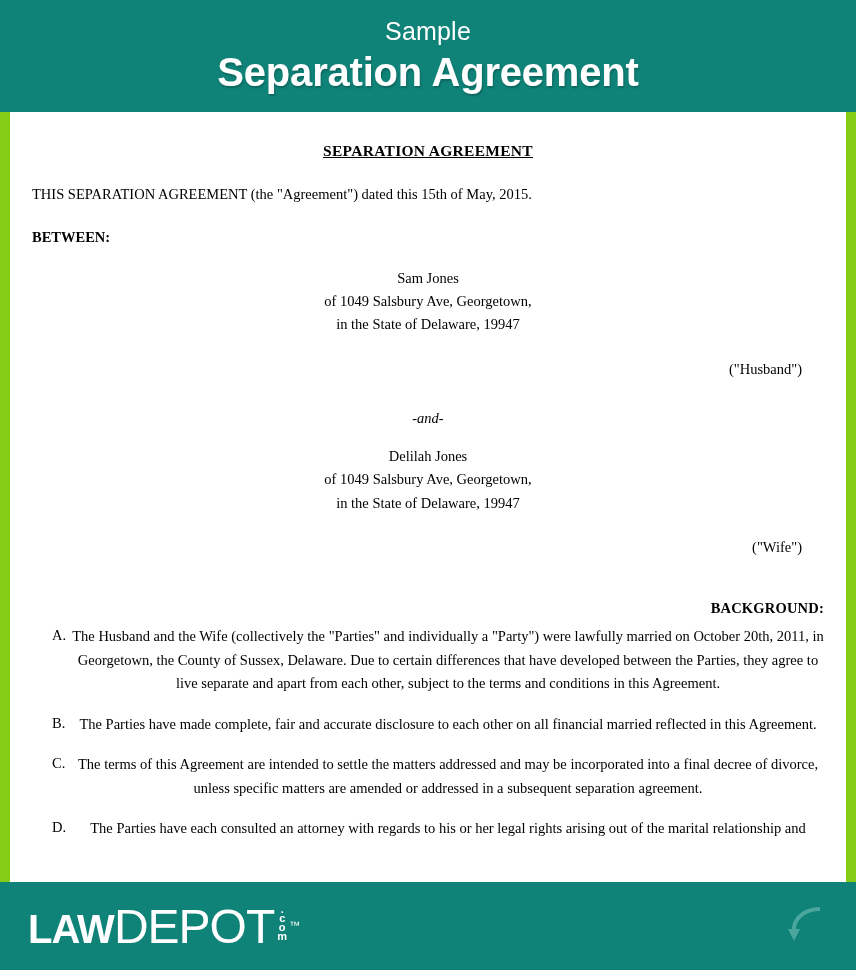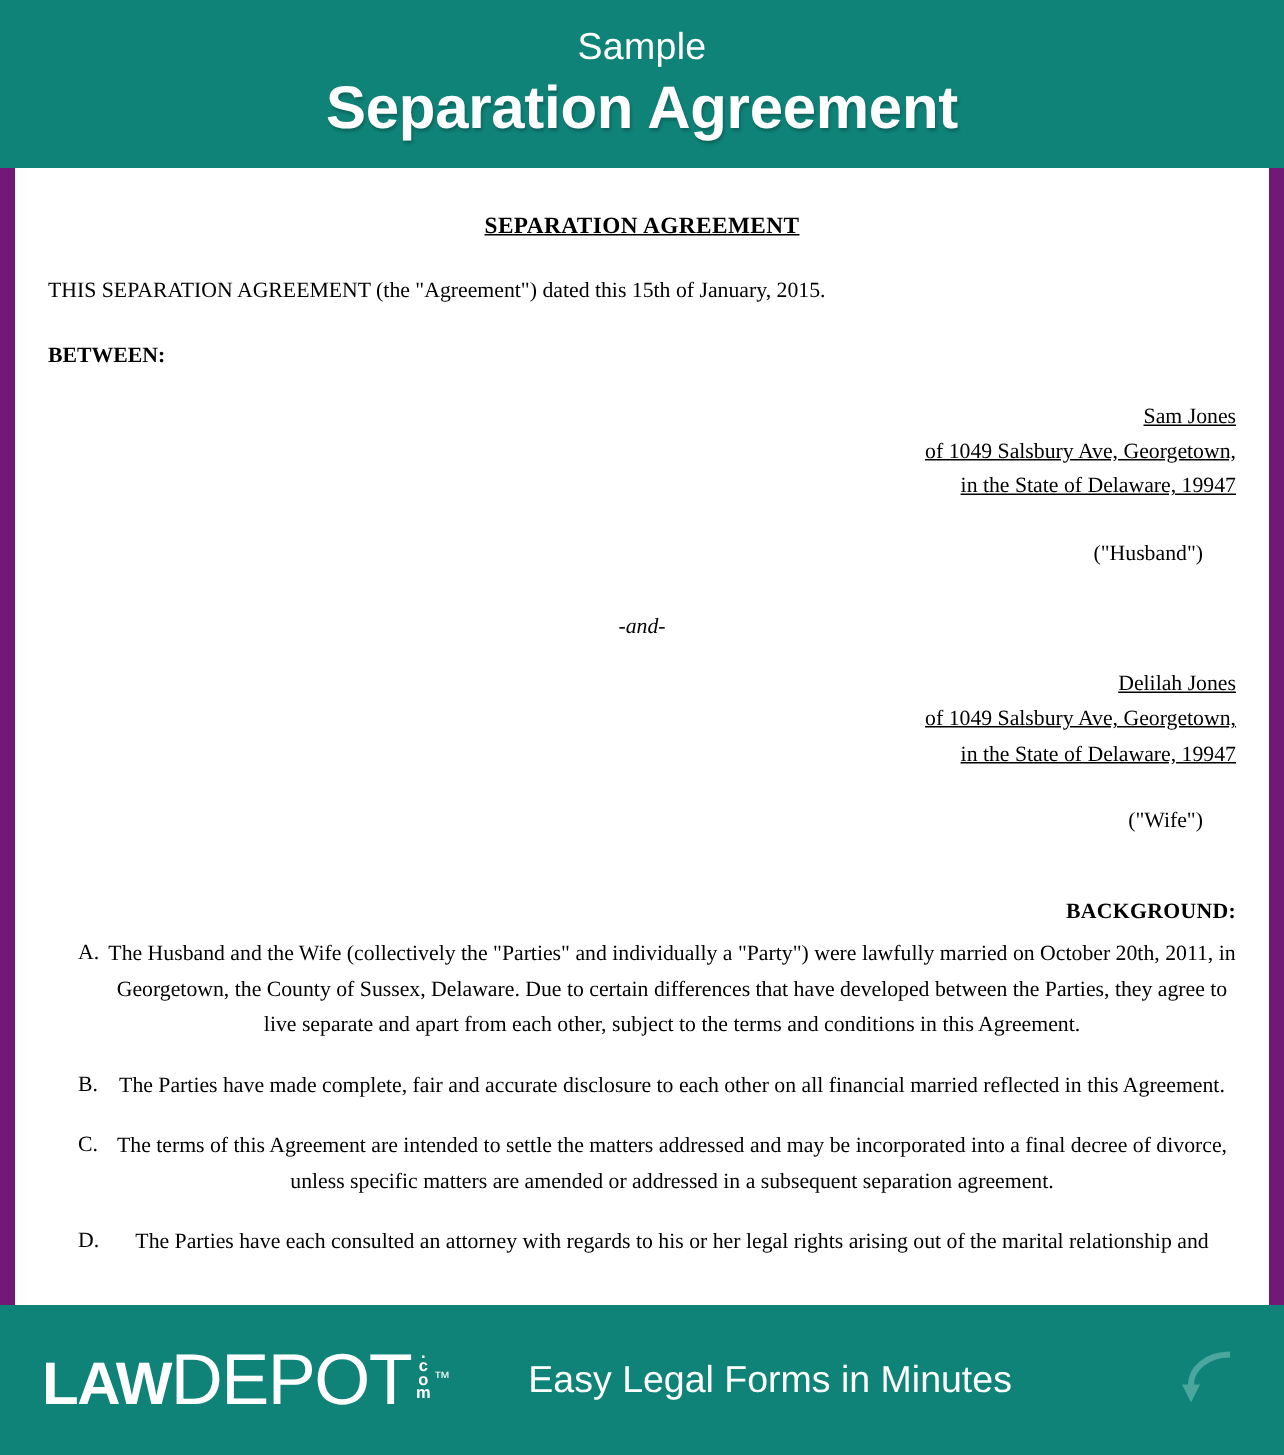--- a/index.html
+++ b/index.html
@@ -10,21 +10,21 @@
     width: 856px;
     height: 970px;
     background: #0f8378;
     font-family: "Liberation Sans", sans-serif;
     overflow: hidden;
   }
   .page {
     position: relative;
     width: 856px;
     height: 970px;
-    background: #701a75;
+    background: #84cc16;
     display: flex;
     flex-direction: column;
   }
 
   
   .header {
     background: #0f8378;
     text-align: center;
     padding: 14px 0 16px 0;
     flex: 0 0 auto;
@@ -72,23 +72,22 @@
     margin-bottom: 22px;
   }
   .intro {
     margin-bottom: 22px;
   }
   .between {
     font-weight: bold;
     margin-bottom: 18px;
   }
   .party-block {
-    text-align: right;
+    text-align: center;
     line-height: 1.62;
-    text-decoration: underline;
   }
   .party-tag {
     text-align: right;
     margin: 22px 0 0 0;
     padding-right: 22px;
   }
   .and-sep {
     text-align: center;
     margin: 28px 0 16px 0;
     font-style: italic;
@@ -118,21 +117,21 @@
   }
   ol.items li p {
     margin: 0;
     line-height: 1.62;
     text-align: center;
   }
 
   
   .footer {
     flex: 0 0 auto;
-    height: 100px;
+    height: 88px;
     background: #0f8378;
     display: flex;
     align-items: center;
     padding: 0 28px;
     box-sizing: border-box;
   }
   .logo {
     display: flex;
     align-items: baseline;
     color: #ffffff;
@@ -183,21 +182,21 @@
   <div class="header">
     <div class="header-sample">Sample</div>
     <div class="header-title">Separation Agreement</div>
   </div>
 
   <div class="doc-wrap">
     <div class="doc">
 
       <div class="doc-title">SEPARATION AGREEMENT</div>
 
-      <div class="intro">THIS SEPARATION AGREEMENT (the "Agreement") dated this 15th of January, 2015.</div>
+      <div class="intro">THIS SEPARATION AGREEMENT (the "Agreement") dated this 15th of May, 2015.</div>
 
       <div class="between">BETWEEN:</div>
 
       <div class="party-block">
         <div>Sam Jones</div>
         <div>of 1049 Salsbury Ave, Georgetown,</div>
         <div>in the State of Delaware, 19947</div>
       </div>
       <div class="party-tag">("Husband")</div>
 
@@ -234,21 +233,20 @@
     </div>
   </div>
 
   <div class="footer">
     <div class="logo">
       <span class="law">LAW</span>
         <span class="depot">DEPOT</span>
         <span class="dotcom">.com</span>
         <span class="tm">™</span>
     </div>
-    <div class="tagline">Easy Legal Forms in Minutes</div>
     <div class="arrow-icon">
       <svg width="40" height="38" viewBox="0 0 40 38" aria-hidden="true">
         <path d="M32 4 C16 4, 6 14, 6 24 L6 30" fill="none" stroke="#5fb3ab" stroke-width="4"></path>
         <path d="M6 36 L0 24 L12 24 Z" fill="#5fb3ab"></path>
       </svg>
     </div>
   </div>
 
 </div>
 

